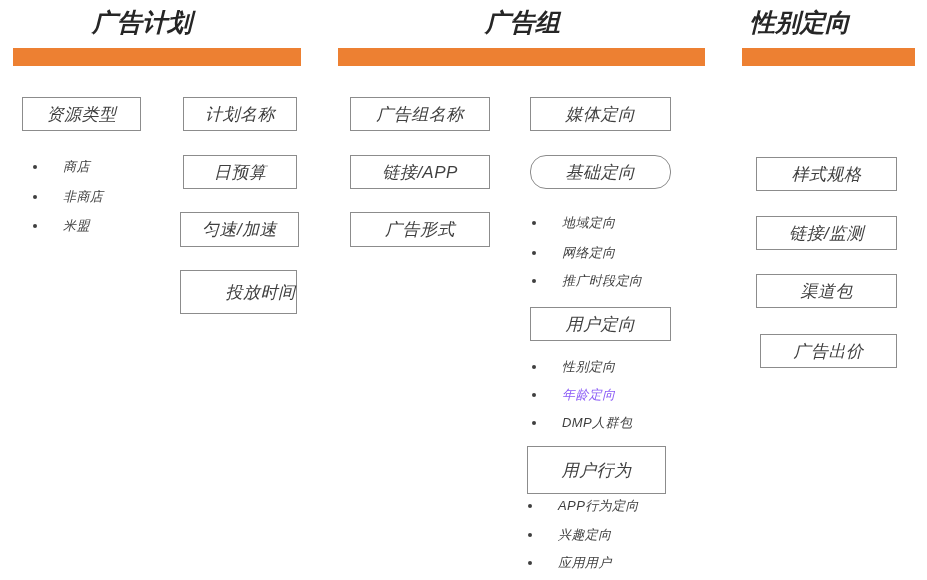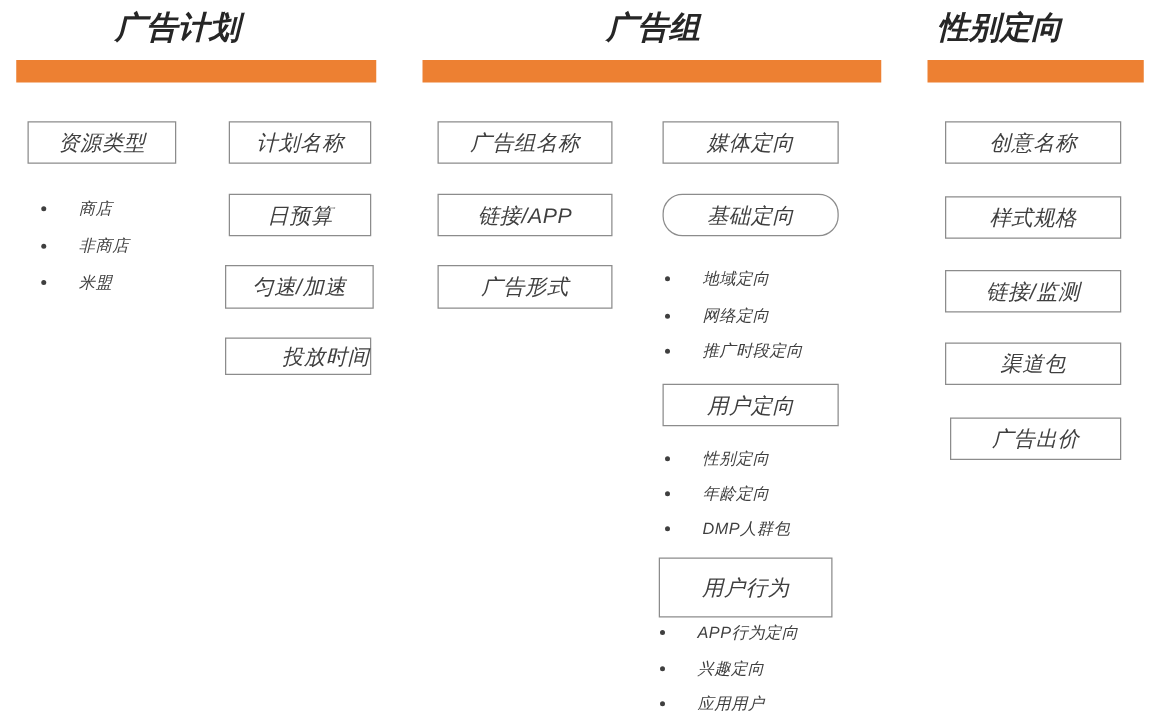--- a/index.html
+++ b/index.html
@@ -73,21 +73,21 @@
 </head>
 <body style="background: rgb(255, 255, 255);">
 
 <div id="canvas">
     <div class="section-title" style="left: 92px; top: 10px; color: rgb(38, 38, 38);">广告计划</div>
     <div class="accent-bar" style="left: 13px; top: 48px; width: 288px; height: 18px; background: rgb(237, 128, 50);"></div>
     <div class="node-box" style="left: 22px; top: 97px; width: 119px; height: 34px; border-color: rgb(140, 140, 140); color: rgb(63, 63, 63);">资源类型</div>
     <div class="node-box" style="left: 183px; top: 97px; width: 114px; height: 34px; border-color: rgb(140, 140, 140); color: rgb(63, 63, 63);">计划名称</div>
     <div class="node-box" style="left: 180px; top: 212px; width: 119px; height: 35px; border-color: rgb(140, 140, 140); color: rgb(63, 63, 63);">匀速/加速</div>
     <div class="node-box" style="left: 183px; top: 155px; width: 114px; height: 34px; border-color: rgb(140, 140, 140); color: rgb(63, 63, 63);">日预算</div>
-    <div class="node-box" style="left: 180px; top: 270px; width: 117px; height: 30px; border-color: rgb(140, 140, 140); color: rgb(63, 63, 63); padding-left: 44px;">投放时间</div>
+    <div class="node-box" style="left: 180px; top: 270px; width: 117px; height: 44px; border-color: rgb(140, 140, 140); color: rgb(63, 63, 63); padding-left: 44px;">投放时间</div>
     <div class="bullet-row" style="left: 33px; top: 160px;">
       <span class="bullet-dot" style="background: rgb(63, 63, 63);"></span>
       <span class="bullet-label" style="color: rgb(63, 63, 63);">商店</span>
     </div>
     <div class="bullet-row" style="left: 33px; top: 190px;">
       <span class="bullet-dot" style="background: rgb(63, 63, 63);"></span>
       <span class="bullet-label" style="color: rgb(63, 63, 63);">非商店</span>
     </div>
     <div class="bullet-row" style="left: 33px; top: 219px;">
       <span class="bullet-dot" style="background: rgb(63, 63, 63);"></span>
@@ -113,38 +113,37 @@
     <div class="bullet-row" style="left: 532px; top: 274px;">
       <span class="bullet-dot" style="background: rgb(63, 63, 63);"></span>
       <span class="bullet-label" style="color: rgb(63, 63, 63);">推广时段定向</span>
     </div>
     <div class="bullet-row" style="left: 532px; top: 360px;">
       <span class="bullet-dot" style="background: rgb(63, 63, 63);"></span>
       <span class="bullet-label" style="color: rgb(63, 63, 63);">性别定向</span>
     </div>
     <div class="bullet-row" style="left: 532px; top: 388px;">
       <span class="bullet-dot" style="background: rgb(63, 63, 63);"></span>
-      <span class="bullet-label" style="color: #404040;">年龄定向</span>
+      <span class="bullet-label" style="color: #8b5cf6;">年龄定向</span>
     </div>
     <div class="bullet-row" style="left: 532px; top: 416px;">
       <span class="bullet-dot" style="background: rgb(63, 63, 63);"></span>
       <span class="bullet-label" style="color: rgb(63, 63, 63);">DMP人群包</span>
     </div>
     <div class="bullet-row" style="left: 528px; top: 499px;">
       <span class="bullet-dot" style="background: rgb(63, 63, 63);"></span>
       <span class="bullet-label" style="color: rgb(63, 63, 63);">APP行为定向</span>
     </div>
     <div class="bullet-row" style="left: 528px; top: 528px;">
       <span class="bullet-dot" style="background: rgb(63, 63, 63);"></span>
       <span class="bullet-label" style="color: rgb(63, 63, 63);">兴趣定向</span>
     </div>
     <div class="bullet-row" style="left: 528px; top: 556px;">
       <span class="bullet-dot" style="background: rgb(63, 63, 63);"></span>
       <span class="bullet-label" style="color: rgb(63, 63, 63);">应用用户</span>
     </div>
     <div class="section-title" style="left: 750px; top: 10px; color: rgb(38, 38, 38);">性别定向</div>
     <div class="accent-bar" style="left: 742px; top: 48px; width: 173px; height: 18px; background: rgb(237, 128, 50);"></div>
-    <div class="node-box" style="left: 756px; top: 97px; width: 141px; height: 34px; border-color: rgb(140, 140, 140); color: rgb(63, 63, 63);">创意名称</div>
     <div class="node-box" style="left: 756px; top: 157px; width: 141px; height: 34px; border-color: rgb(140, 140, 140); color: rgb(63, 63, 63);">样式规格</div>
     <div class="node-box" style="left: 756px; top: 216px; width: 141px; height: 34px; border-color: rgb(140, 140, 140); color: rgb(63, 63, 63);">链接/监测</div>
     <div class="node-box" style="left: 756px; top: 274px; width: 141px; height: 34px; border-color: rgb(140, 140, 140); color: rgb(63, 63, 63);">渠道包</div>
     <div class="node-box" style="left: 760px; top: 334px; width: 137px; height: 34px; border-color: rgb(140, 140, 140); color: rgb(63, 63, 63);">广告出价</div>
   </div>
 
 </body></html>

